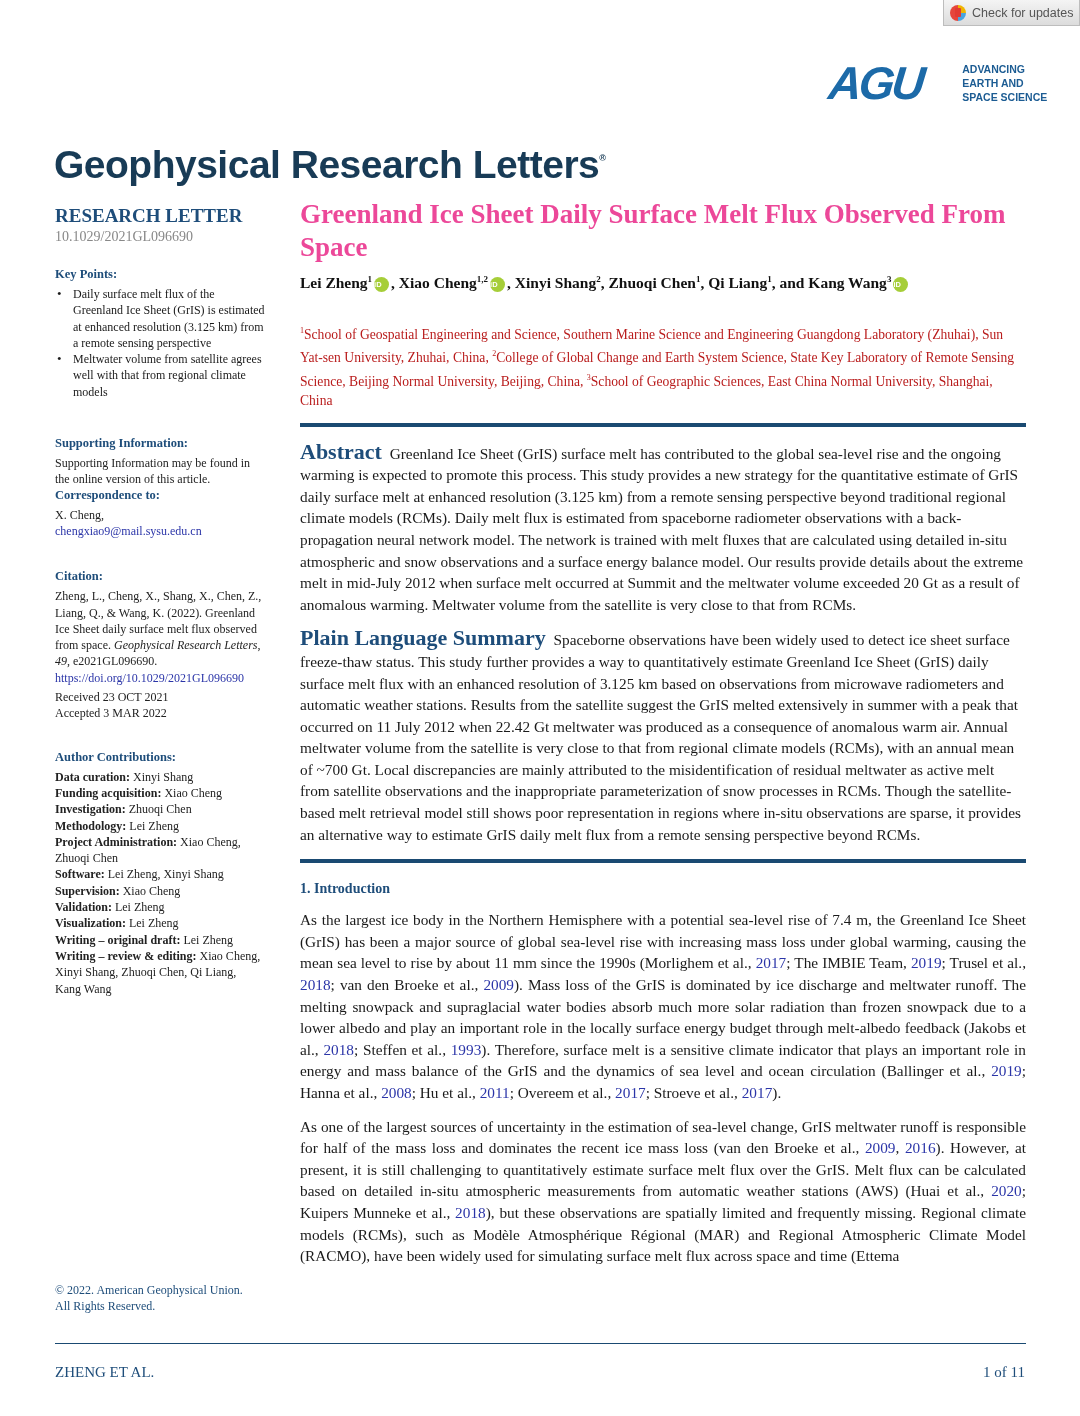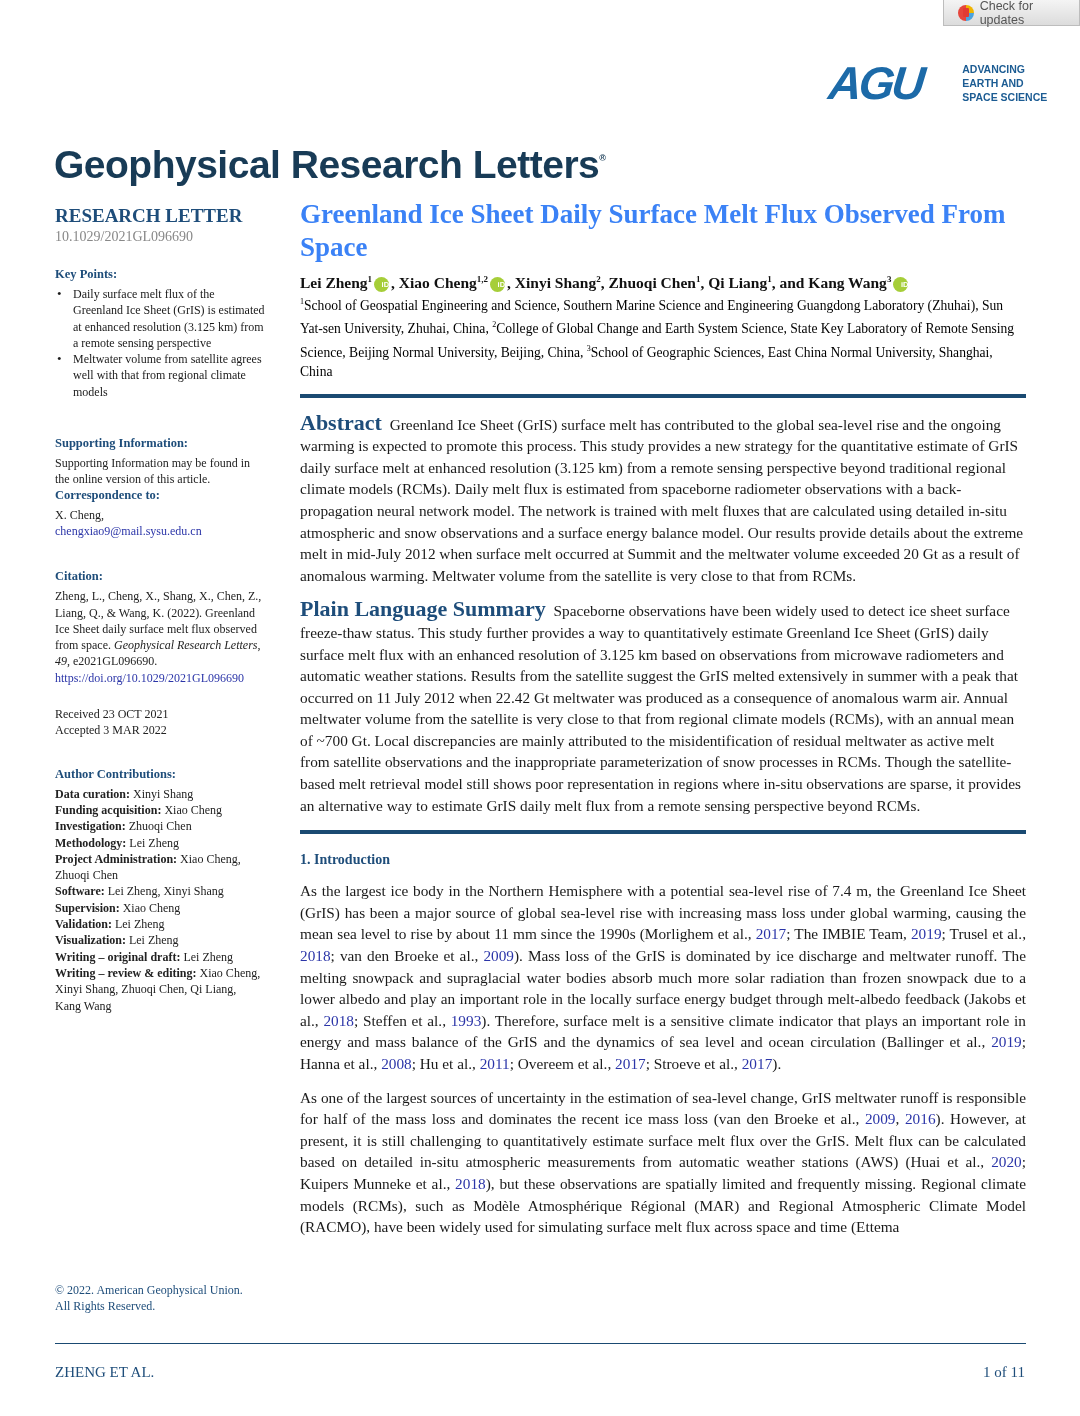--- a/index.html
+++ b/index.html
@@ -2,21 +2,21 @@
 <html><head>
 <meta charset="utf-8">
 <style>
   * { box-sizing: border-box; margin: 0; padding: 0; }
   html, body { width: 1080px; height: 1416px; background: #ffffff; overflow: hidden; }
   body { position: relative; font-family: "Liberation Serif", "DejaVu Serif", serif; color: #1a1a1a; }
 
   .check-updates {
     position: absolute; top: 0; left: 943px; width: 137px; height: 26px;
     background: linear-gradient(#f4f4f4, #dcdcdc); border: 1px solid #bdbdbd; border-top: none;
-    display: flex; align-items: center; padding-left: 14px; gap: 6px;
+    display: flex; align-items: center; padding-left: 6px; gap: 6px;
     font-family: "Liberation Sans", sans-serif; font-size: 12.5px; color: #555;
   }
   .check-updates .cu-icon { width: 16px; height: 16px; border-radius: 50%;
     background: conic-gradient(#f0b400 0 25%, #4aa3df 25% 50%, #e6463c 50% 100%); position: relative; }
   .check-updates .cu-icon::after { content: ""; position: absolute; left: 5px; top: 3px; width: 6px; height: 9px; background: #e23b33; border-radius: 1px; }
 
   .agu-logo { position: absolute; top: 60px; left: 829px; display: flex; align-items: center; gap: 6px; }
   .agu-mark { font-family: "Liberation Sans", sans-serif; font-weight: 700; font-size: 46px; letter-spacing: -3px; color: #1c6aa8; line-height: 1; font-style: italic; transform: skewX(-6deg); }
   .agu-tag { font-family: "Liberation Sans", sans-serif; font-weight: 700; font-size: 10.5px; color: #1c5c93; line-height: 14px; margin-left: 34px; }
 
@@ -29,25 +29,25 @@
   .side-head { font-weight: 700; font-size: 12.5px; color: #1e4d7a; margin-bottom: 4px; }
   .side-text { font-size: 12px; line-height: 16.3px; color: #222; }
   .side-link { color: #2b35a8; }
   .kp-list { list-style: none; }
   .kp-list li { position: relative; padding-left: 18px; font-size: 12px; line-height: 16.3px; }
   .kp-list li::before { content: "•"; position: absolute; left: 2px; top: 0; font-size: 13px; }
   .contrib b { font-weight: 700; }
   .copyright { position: absolute; left: 55px; top: 1282px; font-size: 12px; line-height: 16.3px; color: #1e4d7a; }
 
   .main-col { position: absolute; left: 300px; top: 198px; width: 726px; }
-  .article-title { font-weight: 700; font-size: 27px; line-height: 33px; color: #3b82f6; }
+  .article-title { font-weight: 700; font-size: 27px; line-height: 33px; color: #ec4899; }
   .authors { margin-top: 10px; font-weight: 700; font-size: 15.5px; color: #111; }
   .authors sup { font-size: 9px; }
-  .orcid { display: inline-block; width: 15px; height: 15px; border-radius: 50%; background: #a6ce39; color: #fff; font-family: "Liberation Sans", sans-serif; font-size: 7.5px; font-weight: 700; text-align: right; line-height: 15px; vertical-align: 1px; margin: 0 2px; }
-  .affil { margin-top: 0; font-size: 13.6px; line-height: 19.7px; color: #000000; }
+  .orcid { display: inline-block; width: 15px; height: 15px; border-radius: 50%; background: #a6ce39; color: #fff; font-family: "Liberation Sans", sans-serif; font-size: 7.5px; font-weight: 700; text-align: left; line-height: 15px; vertical-align: 1px; margin: 0 2px; }
+  .affil { margin-top: 29px; font-size: 13.6px; line-height: 19.7px; color: #b91c1c; }
   .affil sup { font-size: 8px; }
 
   .rule { height: 4px; background: #1a4a72; }
   .section-text { font-size: 15.3px; line-height: 21.6px; color: #1a1a1a; }
   .sec-label { font-weight: 700; font-size: 22px; color: #1e4d7a; margin-right: 4px; }
   .intro-head { font-weight: 700; font-size: 14px; color: #1e4d7a; }
   .justify { text-align: justify; }
   .cite { color: #2b35a8; }
 
   .footer-rule { position: absolute; left: 55px; top: 1343px; width: 971px; height: 1px; background: #1a4a72; }
@@ -99,21 +99,21 @@
   </div>
 
   <div style="margin-top:30px">
     <div class="side-head">Citation:</div>
     <div class="side-text">
       <span>Zheng, L., Cheng, X., Shang, X., Chen, Z., Liang, Q., &amp; Wang, K. (2022). Greenland Ice Sheet daily surface melt flux observed from space. </span><i>Geophysical Research Letters</i><span>, </span><i>49</i><span>, e2021GL096690.</span>
       <span class="side-link">https://doi.org/10.1029/2021GL096690</span>
     </div>
   </div>
 
-  <div style="margin-top:20px">
+  <div style="margin-top:3px">
     <div class="side-text">Received 23 OCT 2021</div>
     <div class="side-text">Accepted 3 MAR 2022</div>
   </div>
 
   <div style="margin-top:28px">
     <div class="side-head">Author Contributions:</div>
     <div class="side-text contrib" id="contrib-list">
         <div><b>Data curation:</b> <span>Xinyi Shang</span></div>
         <div><b>Funding acquisition:</b> <span>Xiao Cheng</span></div>
         <div><b>Investigation:</b> <span>Zhuoqi Chen</span></div>

